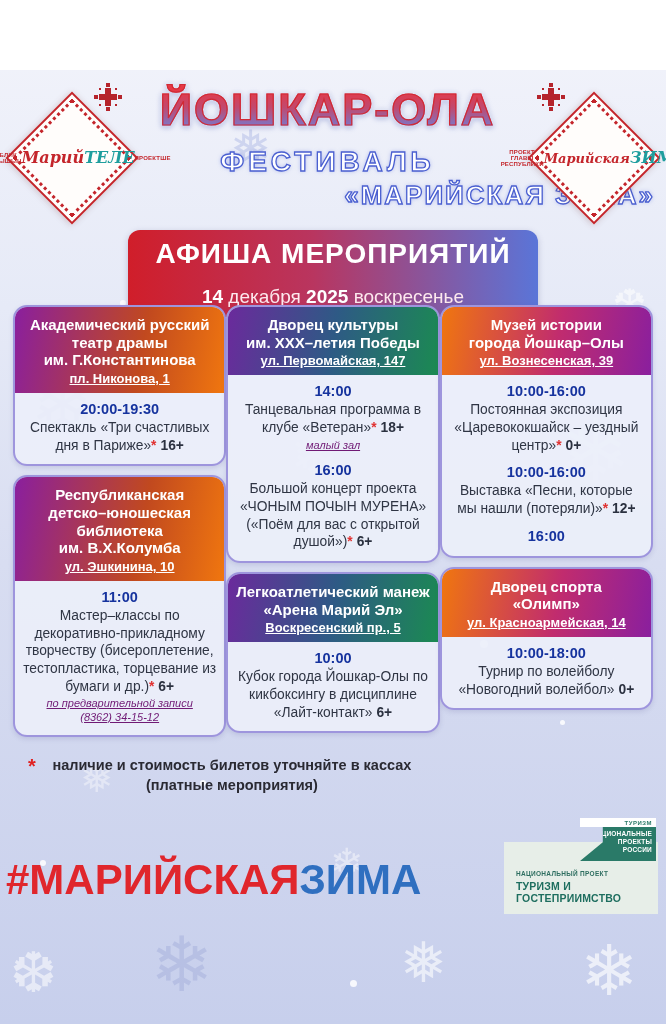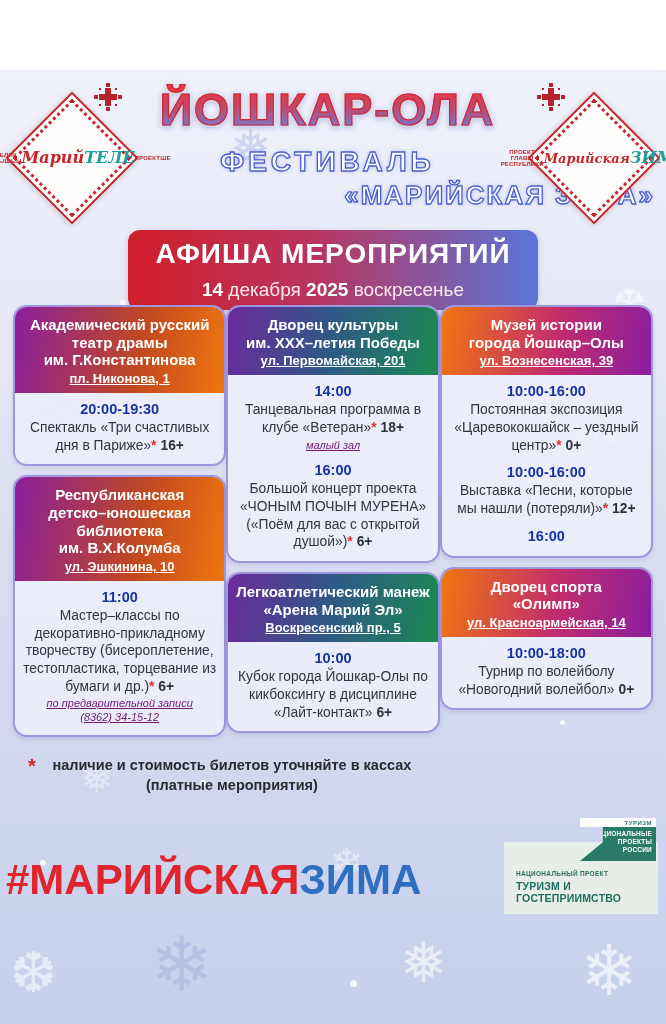--- a/index.html
+++ b/index.html
@@ -33,21 +33,21 @@
     position:absolute; top:110px; left:0; right:0; text-align:right;
     font-size:26px; font-weight:800; letter-spacing:2px; color:#fff;
     -webkit-text-stroke:1.3px #4a5fd0; text-shadow:0 0 4px rgba(100,120,220,.55);
   }
   .banner{
     position:absolute; top:160px; left:128px; width:410px; border-radius:12px;
     background:linear-gradient(90deg,#d01e2a 0%,#b9355f 45%,#5a75d8 100%);
     color:#fff; text-align:center; padding:8px 10px 9px; box-shadow:0 2px 6px rgba(60,60,120,.25);
   }
   .banner-title{ font-size:28px; font-weight:800; letter-spacing:1px; }
-  .banner-date{ font-size:19px; margin-top:9px; color:#fde9ee; }
+  .banner-date{ font-size:19px; margin-top:16px; color:#fde9ee; }
   .banner-date .b{ font-weight:800; color:#ffffff; }
 
   
   .logo{ position:absolute; width:136px; height:148px; z-index:2; }
   .logo-left{ left:4px; top:14px; }
   .logo-right{ left:526px; top:14px; }
   .diamond-bg{
     position:absolute; left:50%; top:50%; width:94px; height:94px;
     transform:translate(-50%,-50%) rotate(45deg);
     background:#fffdfb; border:2px solid #c4252b; box-shadow:0 1px 6px rgba(120,60,60,.25);
@@ -212,21 +212,21 @@
           </div>
         </div>
       </div>
     </div>
 
     <div class="col">
       <div class="card">
         <div class="card-header theme-pg">
           <div class="venue-name">Дворец культуры
 им. ХХХ–летия Победы</div>
-          <div class="venue-address">ул. Первомайская, 201</div>
+          <div class="venue-address">ул. Первомайская, 147</div>
         </div>
         <div class="card-body">
           <div class="event">
             <div class="event-time">14:00</div>
             <div class="event-desc"><span>Танцевальная программа в клубе «Ветеран»</span><span class="star">*</span><span class="age">18+</span></div>
             <div class="event-note">малый зал</div>
           </div>
           <div class="event">
             <div class="event-time">16:00</div>
             <div class="event-desc"><span>Большой концерт проекта «ЧОНЫМ ПОЧЫН МУРЕНА» («Поём для вас с открытой душой»)</span><span class="star">*</span><span class="age">6+</span></div>

